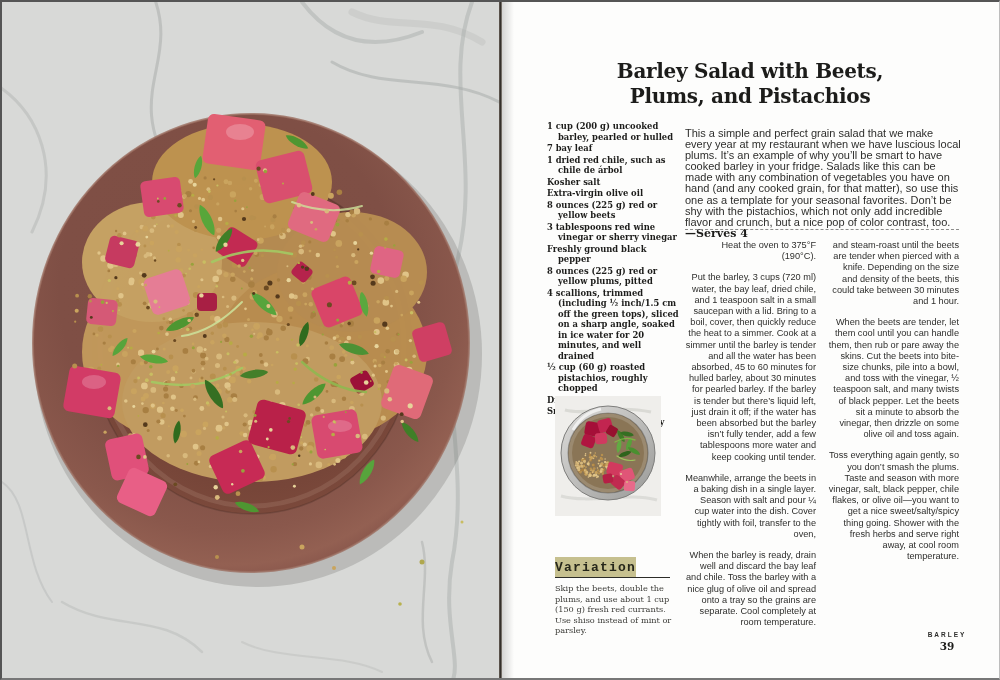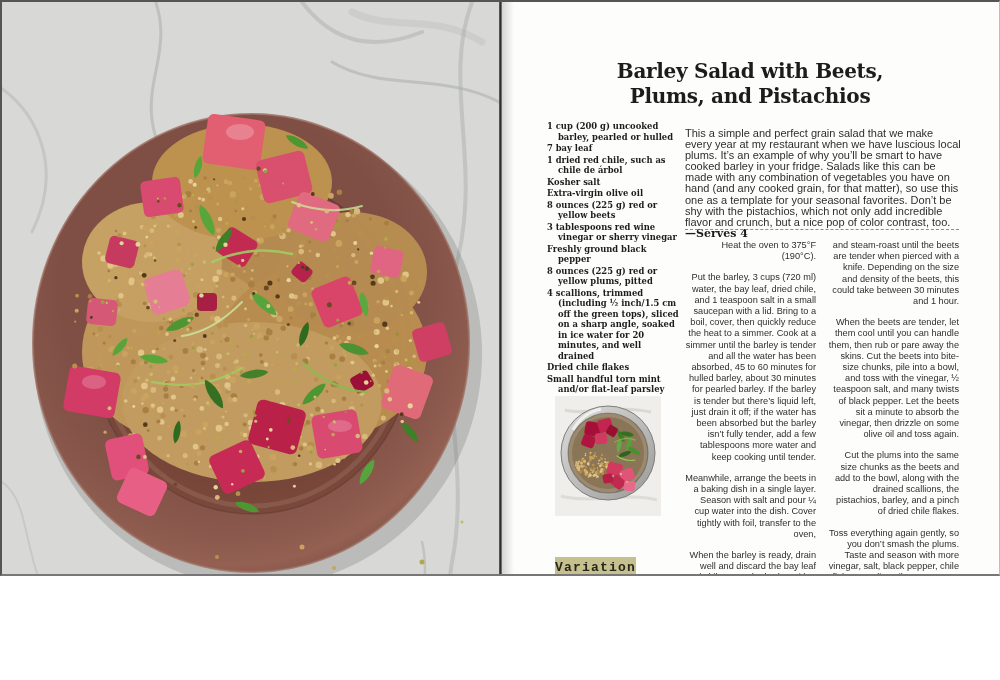--- a/index.html
+++ b/index.html
@@ -1,17 +1,17 @@
 <!DOCTYPE html>
 <html style="--text-primary: #1c1c1a; --text-body: #2e2e2c; --accent-variation-bg: #c6c08f; --plate-brown: #7c4b40; --beet-pink: #d8456b; --herb-green: #4e9130; --grain-tan: #c49c5e; --marble-gray: #d8d9d7;"><head>
 <meta charset="utf-8">
 <style>
   html,body{margin:0;padding:0;background:#ffffff;}
   .canvas{
-    position:relative;width:1000px;height:576px;overflow:hidden;
+    position:relative;width:1000px;height:680px;overflow:hidden;
     border-left:2px solid #555;border-top:2px solid #555;
     border-right:1px solid #bdbdbd;border-bottom:2px solid #777;
     box-sizing:border-box;background:#fff;
     font-family:"Liberation Sans",sans-serif;
   }
   
   .left-page{position:absolute;left:0;top:0;width:497px;height:676px;}
   .left-page svg{display:block;width:100%;height:100%;}
   .gutter{position:absolute;left:497px;top:0;width:3px;height:676px;
     background:linear-gradient(to right,#6b6259,#2f2b27 55%,#9b948c);}
@@ -884,39 +884,39 @@
       <p>1 cup (200 g) uncooked barley, pearled or hulled</p>
       <p>7 bay leaf</p>
       <p>1 dried red chile, such as chile de árbol</p>
       <p>Kosher salt</p>
       <p>Extra-virgin olive oil</p>
       <p>8 ounces (225 g) red or yellow beets</p>
       <p>3 tablespoons red wine vinegar or sherry vinegar</p>
       <p>Freshly ground black pepper</p>
       <p>8 ounces (225 g) red or yellow plums, pitted</p>
       <p>4 scallions, trimmed (including ½ inch/1.5 cm off the green tops), sliced on a sharp angle, soaked in ice water for 20 minutes, and well drained</p>
+      <p>½ cup (60 g) roasted pistachios, roughly chopped</p>
       <p>Dried chile flakes</p>
       <p>Small handful torn mint and/or flat-leaf parsley leaves</p>
     </div>
 
     <p class="intro"><span>This a simple and perfect grain salad that we make every year at my restaurant when we have luscious local plums. It’s an example of why you’ll be smart to have cooked barley in your fridge. Salads like this can be made with any combination of vegetables you have on hand (and any cooked grain, for that matter), so use this one as a template for your seasonal favorites. Don’t be shy with the pistachios, which not only add incredible flavor and crunch, but a nice pop of color contrast, too.</span> <span class="serves">—Serves 4</span></p>
 
     <div class="divider"></div>
 
     <div class="mcol mcol1">
       <p>Heat the oven to 375°F (190°C).</p>
       <p>Put the barley, 3 cups (720 ml) water, the bay leaf, dried chile, and 1 teaspoon salt in a small saucepan with a lid. Bring to a boil, cover, then quickly reduce the heat to a simmer. Cook at a simmer until the barley is tender and all the water has been absorbed, 45 to 60 minutes for hulled barley, about 30 minutes for pearled barley. If the barley is tender but there’s liquid left, just drain it off; if the water has been absorbed but the barley isn’t fully tender, add a few tablespoons more water and keep cooking until tender.</p>
       <p>Meanwhile, arrange the beets in a baking dish in a single layer. Season with salt and pour ¼ cup water into the dish. Cover tightly with foil, transfer to the oven,</p>
       <p>When the barley is ready, drain well and discard the bay leaf and chile. Toss the barley with a nice glug of olive oil and spread onto a tray so the grains are separate. Cool completely at room temperature.</p>
     </div>
 
     <div class="mcol mcol2">
       <p>and steam-roast until the beets are tender when pierced with a knife. Depending on the size and density of the beets, this could take between 30 minutes and 1 hour.</p>
       <p>When the beets are tender, let them cool until you can handle them, then rub or pare away the skins. Cut the beets into bite-size chunks, pile into a bowl, and toss with the vinegar, ½ teaspoon salt, and many twists of black pepper. Let the beets sit a minute to absorb the vinegar, then drizzle on some olive oil and toss again.</p>
-      <p>Cut the plums into the same size chunks as the beets and add to the bowl, along with the drained scallions, the pistachios, barley, and a pinch of dried chile flakes.</p>
       <p>Toss everything again gently, so you don’t smash the plums. Taste and season with more vinegar, salt, black pepper, chile flakes, or olive oil—you want to get a nice sweet/salty/spicy thing going. Shower with the fresh herbs and serve right away, at cool room temperature.</p>
     </div>
 
     <div class="small-photo">
       <svg viewBox="0 0 106 120">
         <defs>
           <linearGradient id="steelG" x1="0" y1="0" x2="1" y2="1">
             <stop offset="0%" stop-color="#dedddb"></stop>
               <stop offset="55%" stop-color="#b9b9b7"></stop>
             <stop offset="100%" stop-color="#989896"></stop>

